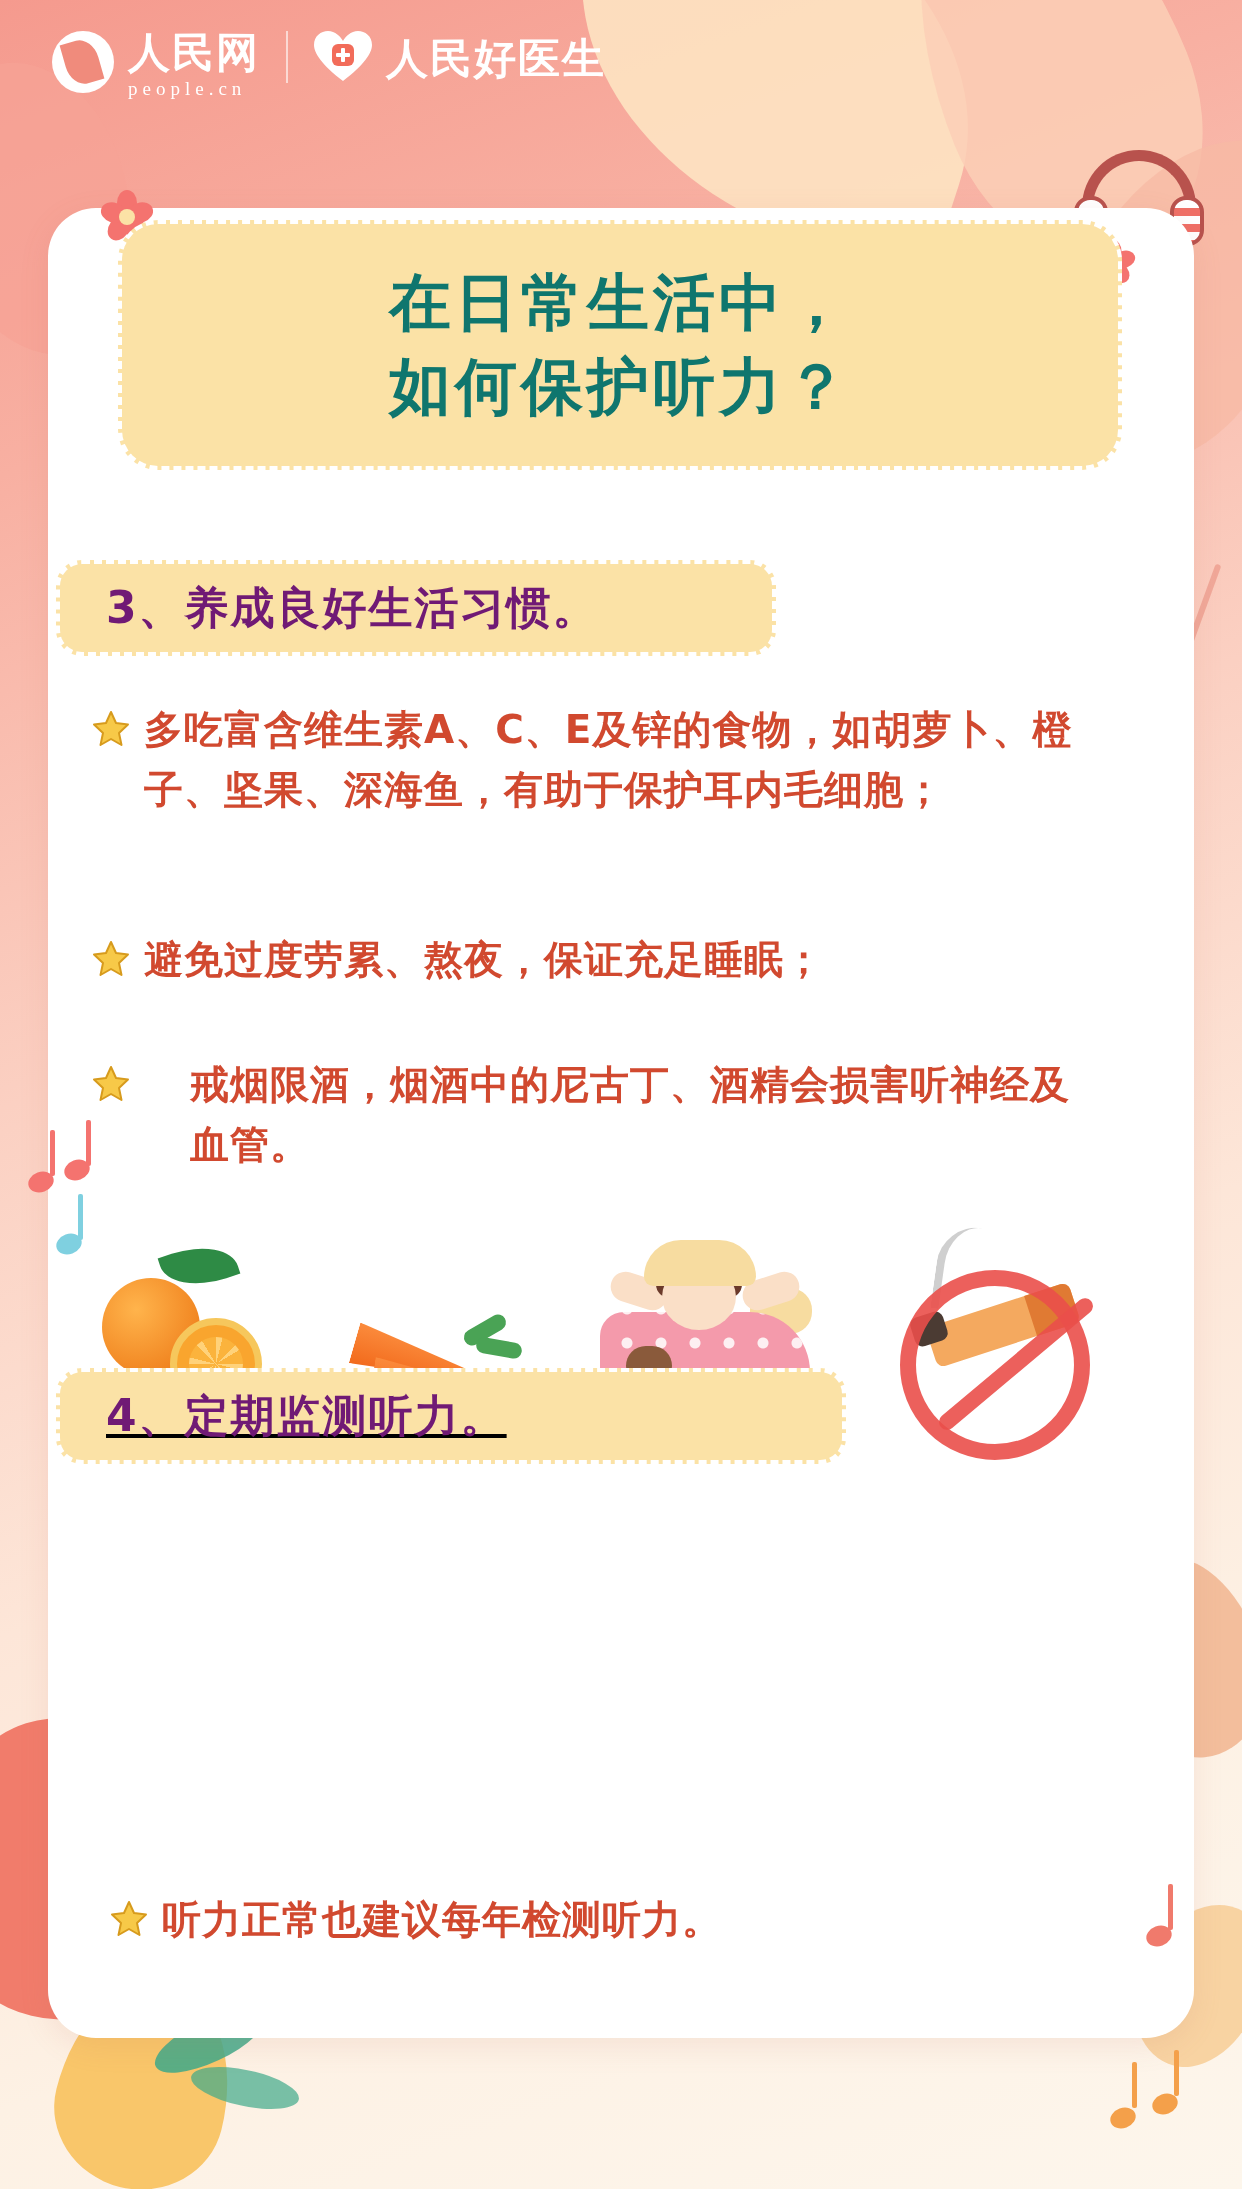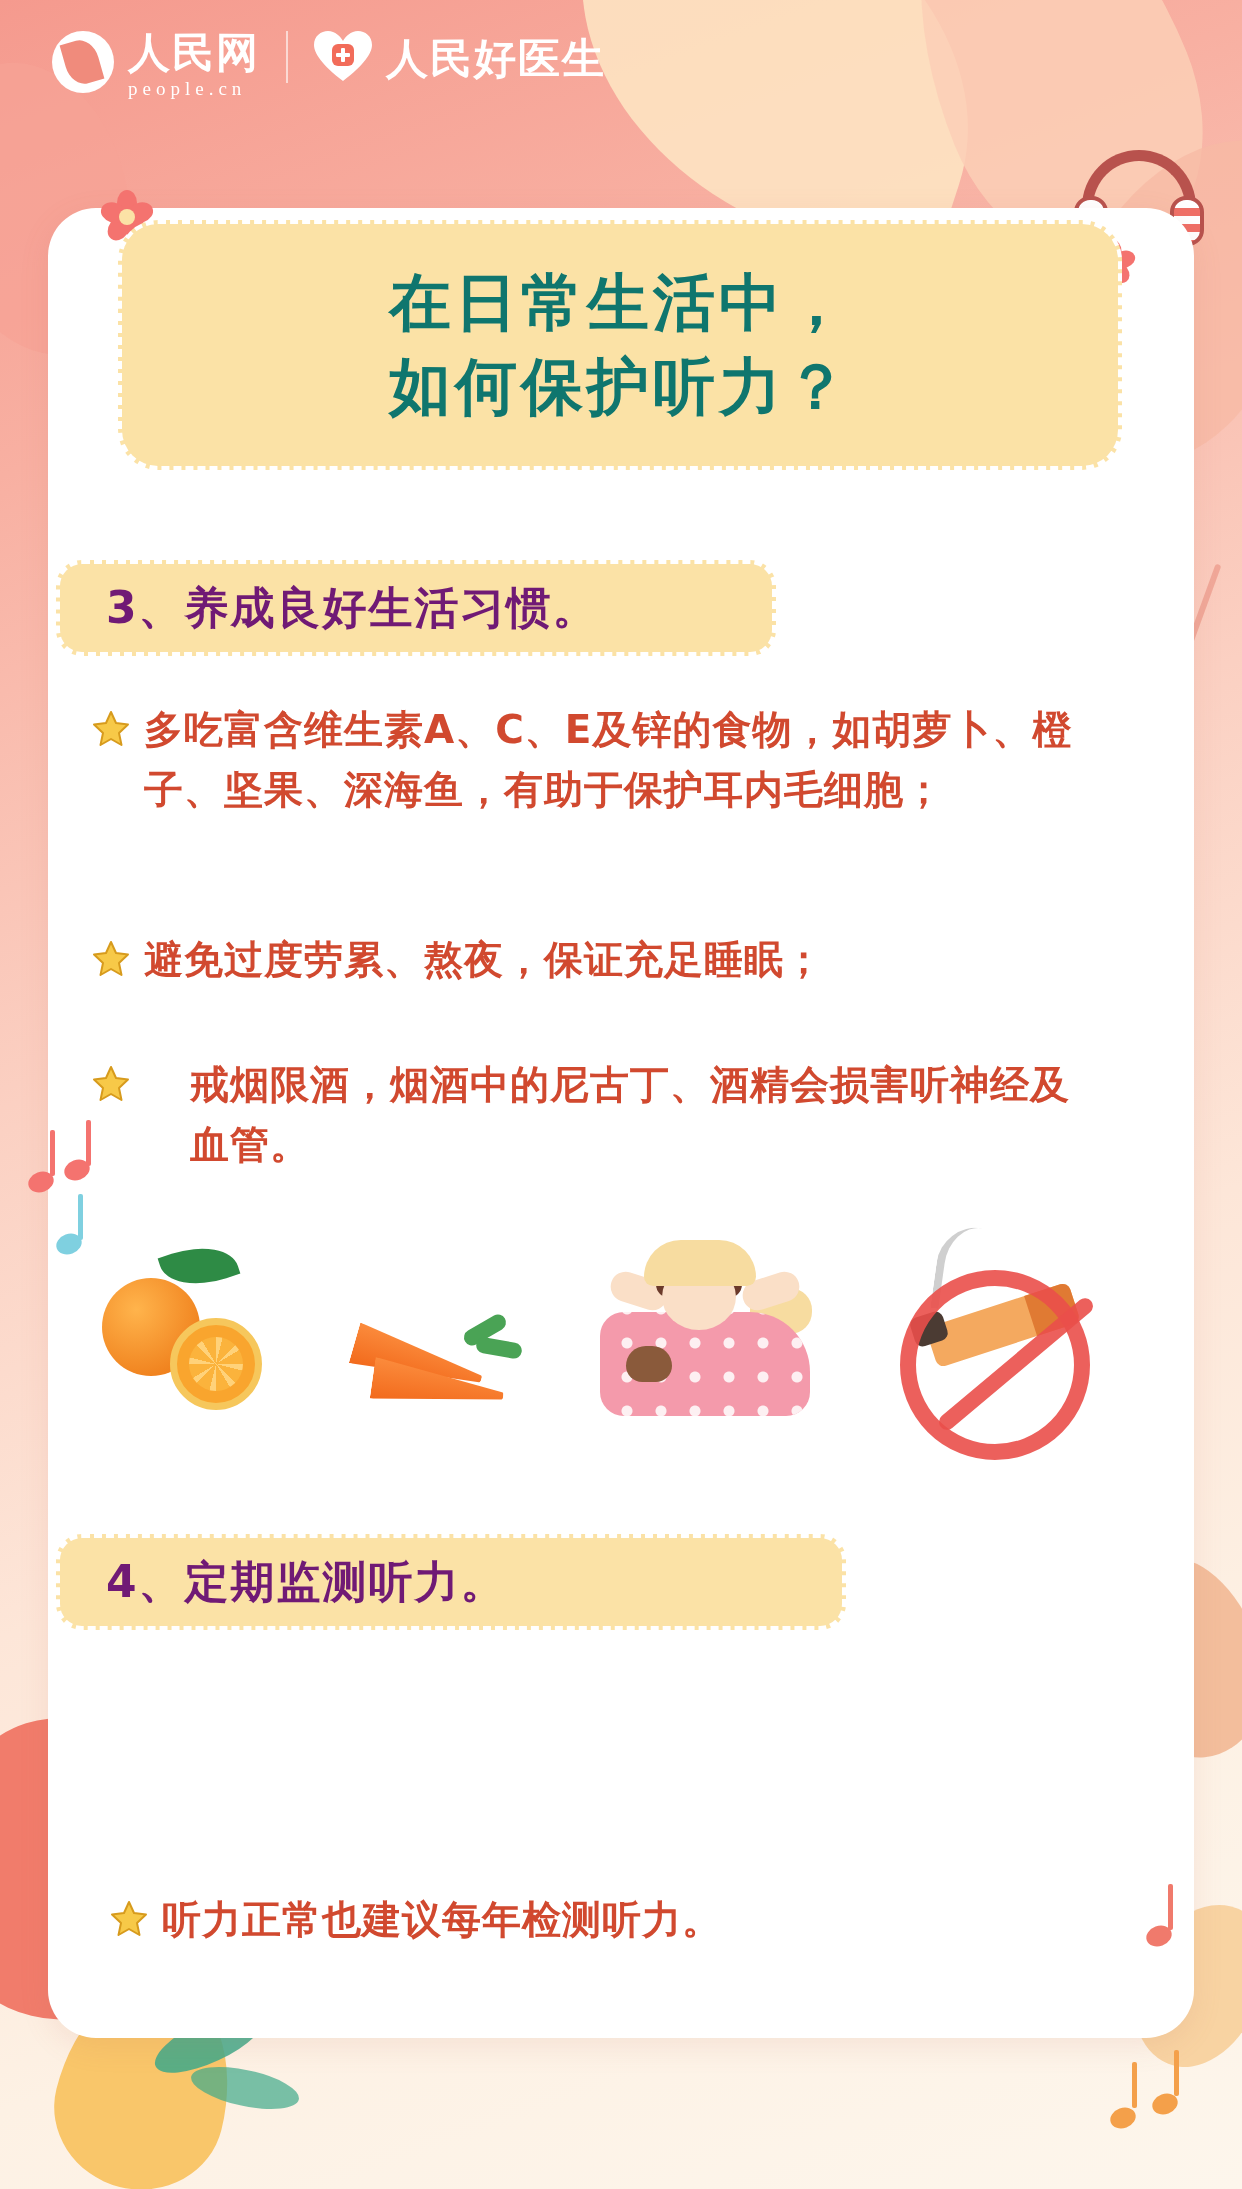--- a/index.html
+++ b/index.html
@@ -592,21 +592,21 @@
   </div>
 
   <div class="illus" style="left:900px; top:1230px; width:220px; height:240px;">
     <div class="smoke"></div>
     <div class="cig"></div>
     <div class="cig-ash"></div>
     <div class="ban-circle"></div>
     <div class="ban-slash"></div>
   </div>
 
-  <div class="section-pill pill-4" style="top:1534px;">
+  <div class="section-pill pill-4" style="top:1368px;text-decoration:underline;">
     <span class="pill-text">4、定期监测听力。</span>
   </div>
 
 
   <div class="bullet" style="left:110px; top:1890px; width:1000px;">
     <span class="star">
       <svg width="38" height="38" viewBox="0 0 38 38">
           <polygon points="19,2 24,13 36,14.5 27,23 29.5,35 19,29 8.5,35 11,23 2,14.5 14,13" fill="#f7c948" stroke="#d79b1d" stroke-width="2" stroke-linejoin="round"></polygon>
         </svg>
     </span>

